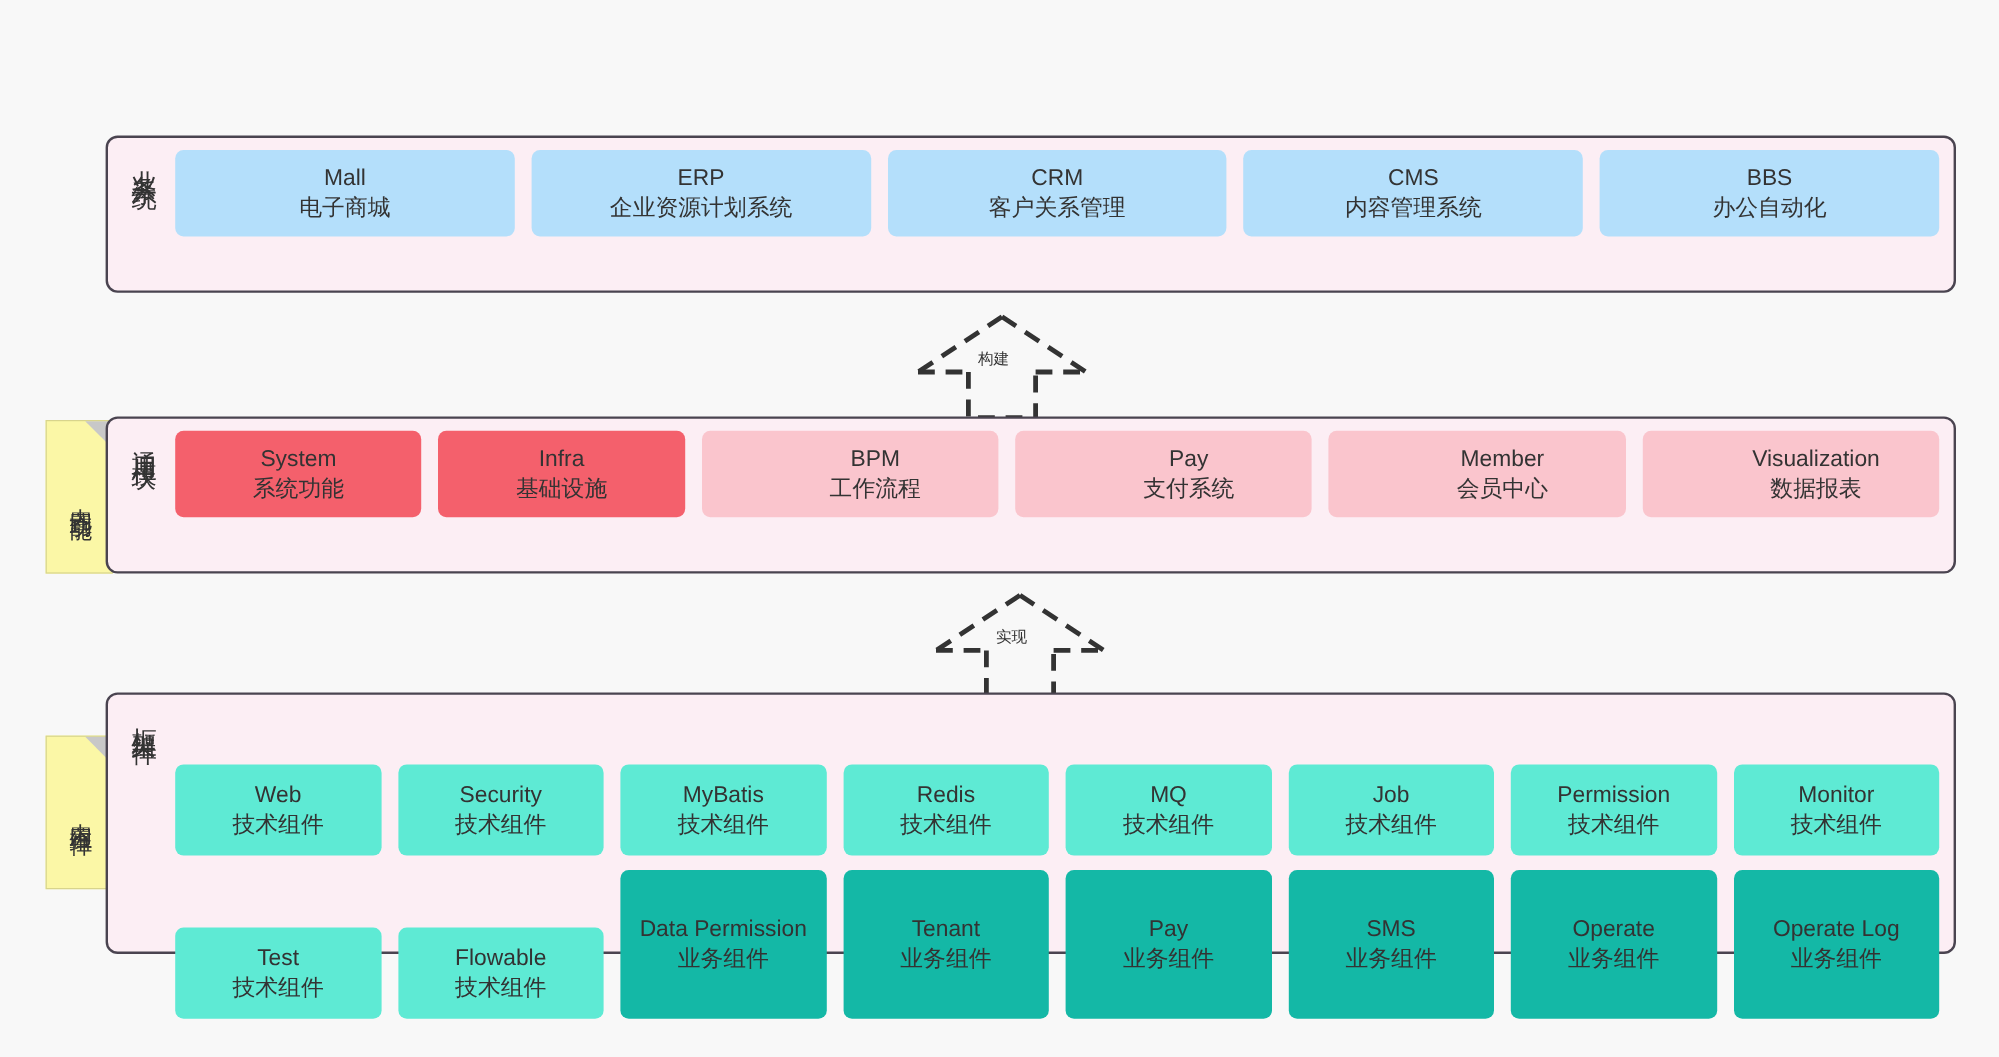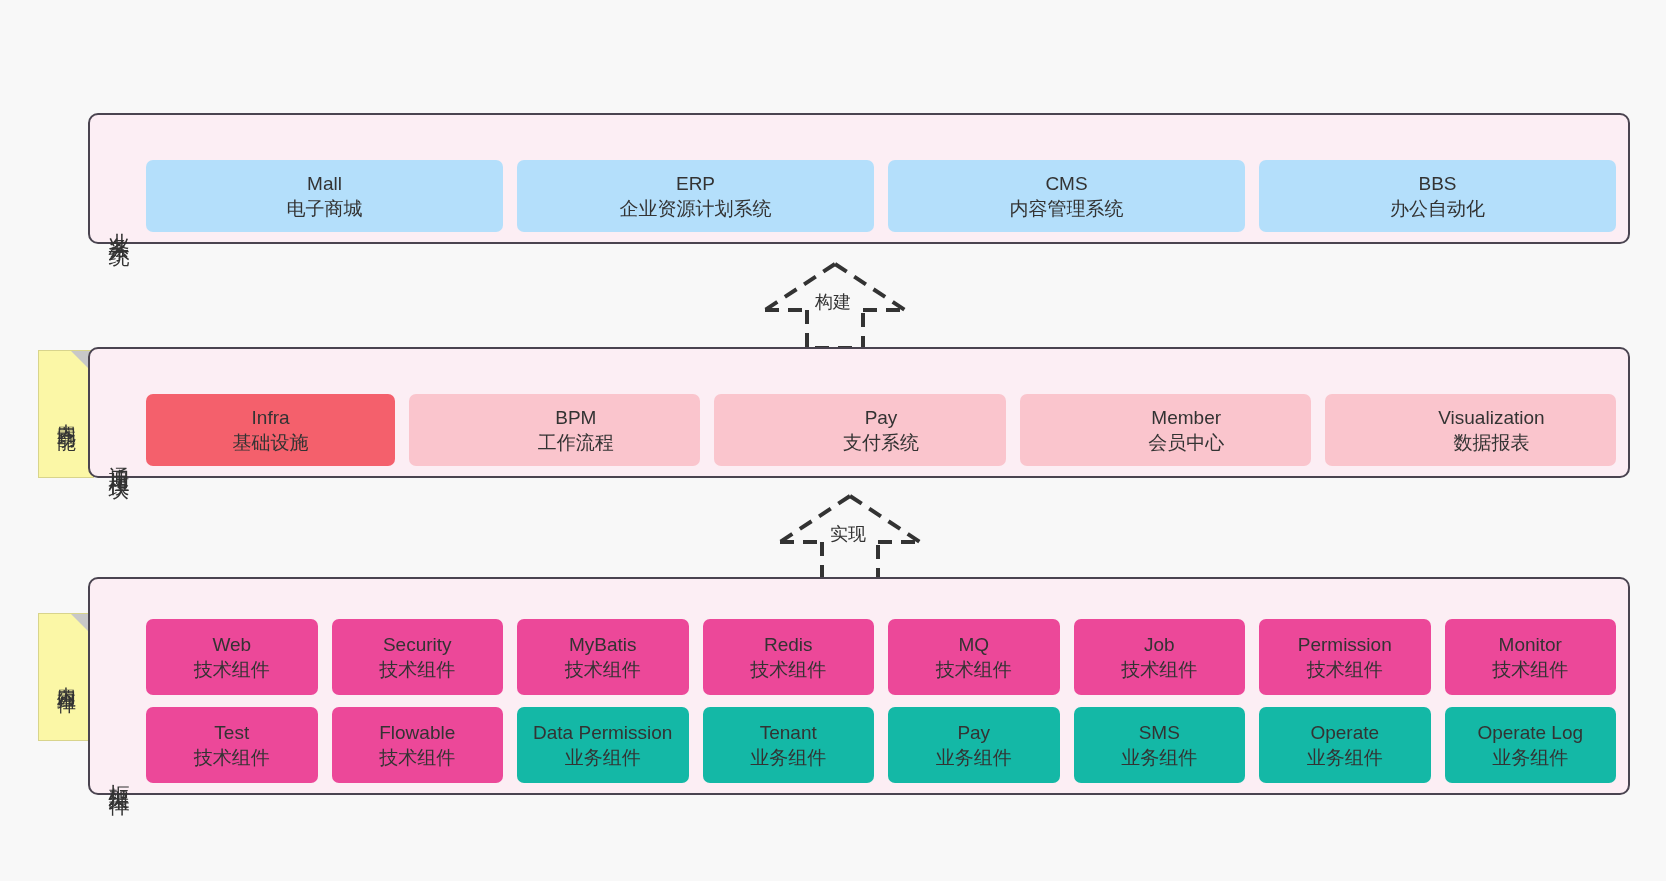--- a/index.html
+++ b/index.html
@@ -23,21 +23,21 @@
   }
 
   
   .section {
     position: absolute;
     box-sizing: border-box;
     background: #fceef4;
     border: 2px solid #4a4450;
     border-radius: 10px;
     display: flex;
-    align-items: flex-end;
+    align-items: flex-start;
     padding: 10px 12px;
   }
 
   .section-title {
     flex: 0 0 auto;
     width: 34px;
     display: flex;
     align-items: center;
     justify-content: center;
     writing-mode: vertical-rl;
@@ -79,21 +79,21 @@
     color: #333333;
     min-height: 76px;
   }
   .card .en { display: block; }
   .card .cn { display: block; }
 
   
   .c-blue       { background: #b4dffb; }
   .c-red        { background: #f4606c; }
   .c-pink       { background: #fac5cd; padding-left: 48px; }
-  .c-green      { background: #ec4899; }
+  .c-green      { background: #5eead4; margin-top: 48px; }
   .c-lightgreen { background: #14b8a6; }
 
   
   #section-business {
     left: 88px;
     top: 113px;
     width: 1542px;
     height: 131px;
   }
   #section-business .card { min-height: 72px; }
@@ -156,21 +156,21 @@
     height: 128px;
   }
 
   
   .connector {
     position: absolute;
   }
   .connector svg { display: block; }
   .connector-label {
     position: absolute;
-    font-size: 18px;
+    font-size: 13px;
     color: #333333;
     background: transparent;
     white-space: nowrap;
   }
   #connector-build      { left: 755px; top: 258px; width: 160px; height: 92px; }
   #connector-build .connector-label  { left: 60px; top: 32px; }
   #connector-implement  { left: 770px; top: 490px; width: 160px; height: 92px; }
   #connector-implement .connector-label { left: 60px; top: 32px; }
 </style>
 </head>
@@ -182,20 +182,24 @@
     <div class="section-title">业务系统</div>
     <div class="cards">
       <div class="card-row">
         <div class="card c-blue">
           <span class="en">Mall</span>
           <span class="cn">电子商城</span>
         </div>
         <div class="card c-blue">
           <span class="en">ERP</span>
           <span class="cn">企业资源计划系统</span>
+        </div>
+        <div class="card c-blue">
+          <span class="en">CRM</span>
+          <span class="cn">客户关系管理</span>
         </div>
         <div class="card c-blue">
           <span class="en">CMS</span>
           <span class="cn">内容管理系统</span>
         </div>
         <div class="card c-blue">
           <span class="en">BBS</span>
           <span class="cn">办公自动化</span>
         </div>
       </div>
@@ -215,20 +219,24 @@
 
   <div class="note" id="note-common">
     <span>内置功能</span>
   </div>
 
   <div class="section" id="section-common">
     <div class="section-title">通用模块</div>
     <div class="cards">
       <div class="card-row">
         <div class="card c-red">
+          <span class="en">System</span>
+          <span class="cn">系统功能</span>
+        </div>
+        <div class="card c-red">
           <span class="en">Infra</span>
           <span class="cn">基础设施</span>
         </div>
         <div class="card c-pink">
           <span class="en">BPM</span>
           <span class="cn">工作流程</span>
         </div>
         <div class="card c-pink">
           <span class="en">Pay</span>
           <span class="cn">支付系统</span>

